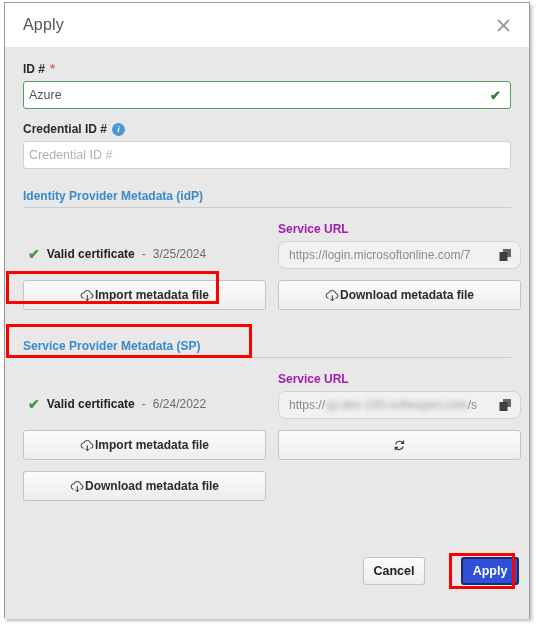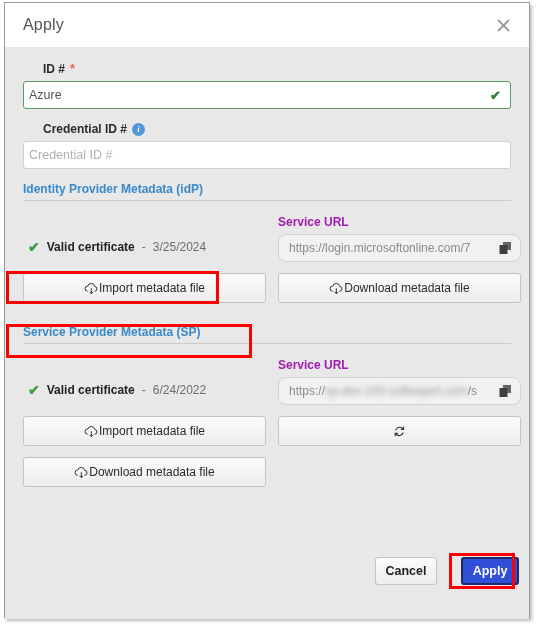--- a/index.html
+++ b/index.html
@@ -61,21 +61,20 @@
   }
 
   .field-label {
     font-size: 12px;
     font-weight: bold;
     color: #2b2b2b;
     margin-bottom: 5px;
     display: flex;
     align-items: center;
     gap: 5px;
-    margin-left: 20px;
   }
   .req-star {
     color: #e8615f;
     font-size: 13px;
     font-weight: bold;
   }
   .info-icon {
     width: 13px;
     height: 13px;
     border-radius: 50%;
@@ -118,20 +117,21 @@
   .spacer-14 { height: 13px; }
 
   
   .section-head {
     font-size: 12px;
     font-weight: bold;
     color: #3a8ac9;
     padding-bottom: 4px;
     border-bottom: 1px solid #cbcbcb;
     margin-bottom: 14px;
+    margin-top: 7px;
   }
 
   
   .row {
     display: flex;
     gap: 12px;
   }
   .col { width: 243px; flex: none; }
 
   .cert-status {
@@ -192,21 +192,21 @@
   .btn {
     height: 30px;
     width: 100%;
     border: 1px solid #c4c4c4;
     border-radius: 3px;
     background: linear-gradient(to bottom, #fbfbfb 0%, #ededed 100%);
     display: flex;
     align-items: center;
     justify-content: center;
     font-size: 12px;
-    font-weight: normal;
+    font-weight: bold;
     color: #2b2b2b;
     box-sizing: border-box;
     cursor: pointer;
   }
   .btn svg { display: block; }
 
   .btn-row { margin-top: 11px; }
 
   
   .annot {
@@ -216,21 +216,21 @@
     pointer-events: none;
   }
 
   
   .footer {
     position: absolute;
     right: 18px;
     bottom: 34px;
     display: flex;
     align-items: flex-start;
-    gap: 16px;
+    gap: 28px;
   }
   .btn-cancel {
     width: 62px;
     height: 28px;
     border: 1px solid #c4c4c4;
     border-radius: 3px;
     background: linear-gradient(to bottom, #fbfbfb 0%, #ededed 100%);
     font-size: 12.5px;
     font-weight: bold;
     color: #222222;

